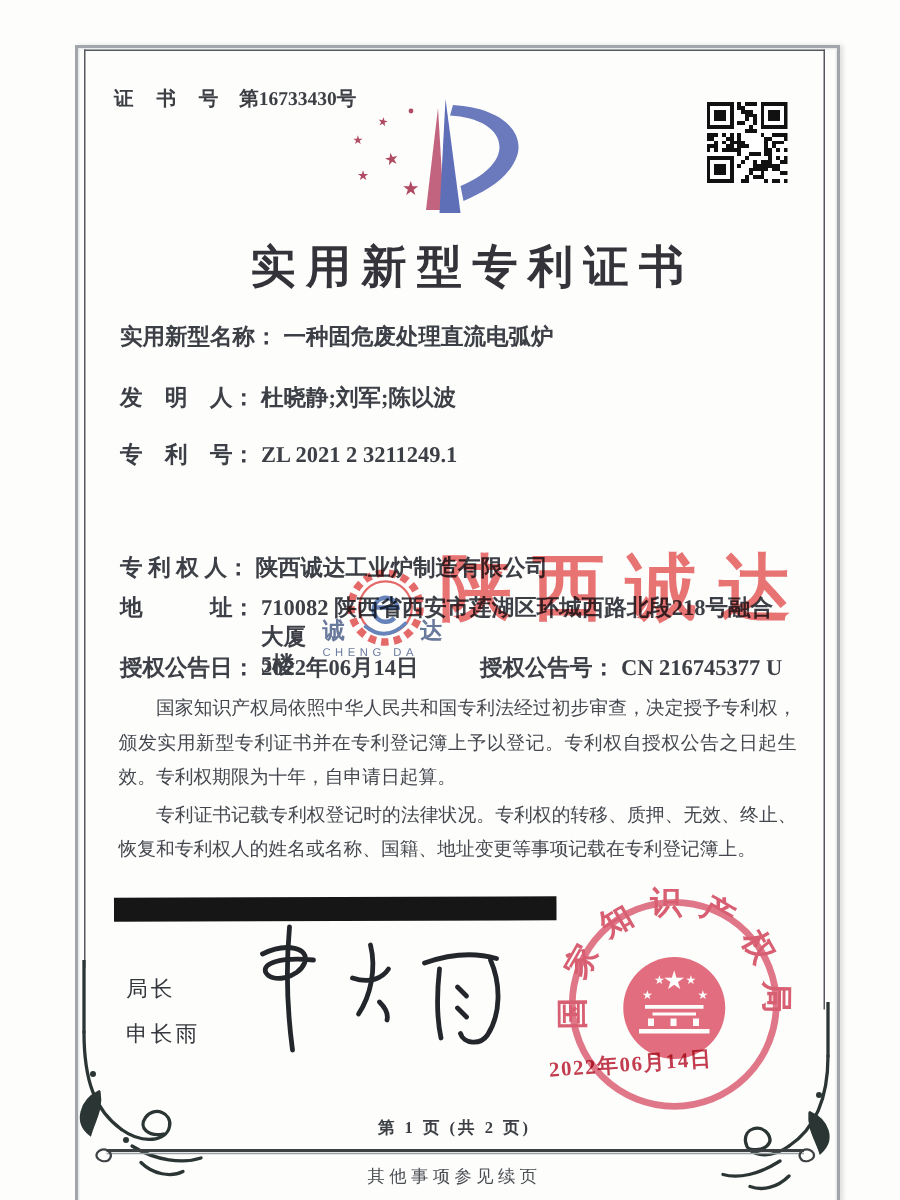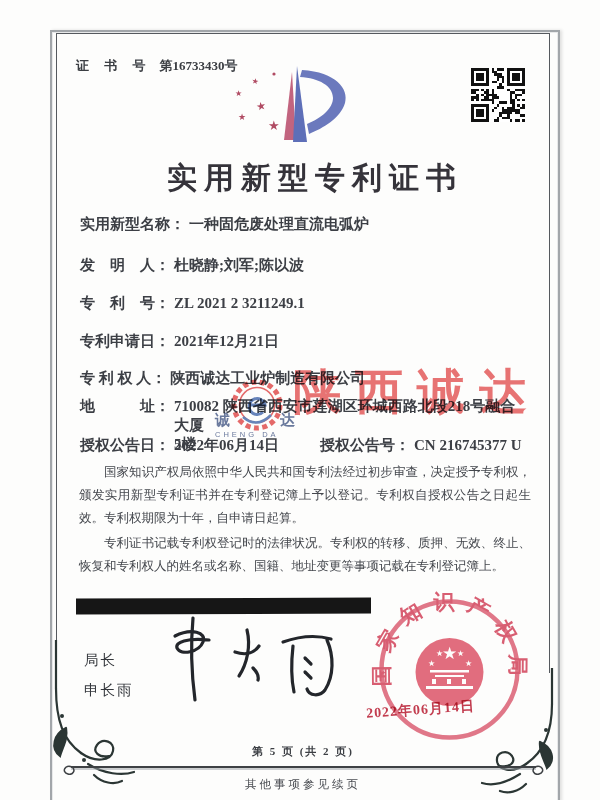--- a/index.html
+++ b/index.html
@@ -233,23 +233,20 @@
 
   <div class="row row-name">
     <span class="lbl">实用新型名称：</span><span class="val">一种固危废处理直流电弧炉</span>
   </div>
   <div class="row row-inventor">
     <span class="lbl">发　明　人：</span><span class="val">杜晓静;刘军;陈以波</span>
   </div>
   <div class="row row-patno">
     <span class="lbl">专　利　号：</span><span class="val">ZL 2021 2 3211249.1</span>
   </div>
-  <div class="row row-filing">
-    <span class="lbl">专利申请日：</span><span class="val">2021年12月21日</span>
-  </div>
   <div class="row row-patentee">
     <span class="lbl">专 利 权 人：</span><span class="val">陕西诚达工业炉制造有限公司</span>
   </div>
   <div class="row row-address">
     <span class="lbl">地　　　址：</span><span class="val"><span>710082 陕西省西安市莲湖区环城西路北段218号融合大厦</span><br>
       <span>5楼</span></span>
   </div>
   <div class="row row-grant">
     <span><span class="lbl">授权公告日：</span><span class="val">2022年06月14日</span></span>
     <span class="pair2"><span class="lbl">授权公告号：</span><span class="val">CN 216745377 U</span></span>
@@ -337,21 +334,21 @@
       <path d="M72,0 V36"></path>
       <path d="M72,36 C72,64 64,84 46,96"></path>
       <path d="M46,96 c-14,10 -28,6 -29,-3 c-1,-9 10,-12 15,-5 c4,6 -2,12 -12,10"></path>
       <path d="M60,74 c12,5 16,18 7,26 c-3,-9 -8,-16 -7,-26" fill="#2b3634"></path>
       <path d="M40,106 c-14,9 -28,12 -38,9"></path>
       <path d="M46,116 c-8,8 -18,10 -26,7"></path>
     </g>
     <circle cx="66" cy="62" r="2" fill="#2b3634"></circle>
   </svg>
 
-  <div class="footer-page">第 5 页 (共 2 页)</div>
+  <div class="footer-page">第 1 页 (共 2 页)</div>
   <svg class="rule" width="493" height="16" viewBox="0 0 493 16">
     <line x1="14" y1="8" x2="479" y2="8" stroke="#3e4144" stroke-width="2"></line>
     <line x1="14" y1="10" x2="479" y2="10" stroke="#9ba0a5" stroke-width="1"></line>
     <path d="M15,8 c-7,-3 -11,5 -4,7 c5,1.5 8,-4 4,-7" fill="none" stroke="#3e4144" stroke-width="1.5"></path>
     <path d="M478,8 c7,-3 11,5 4,7 c-5,1.5 -8,-4 -4,-7" fill="none" stroke="#3e4144" stroke-width="1.5"></path>
   </svg>
   <div class="footer-note">其他事项参见续页</div>
 
 </div>
 

